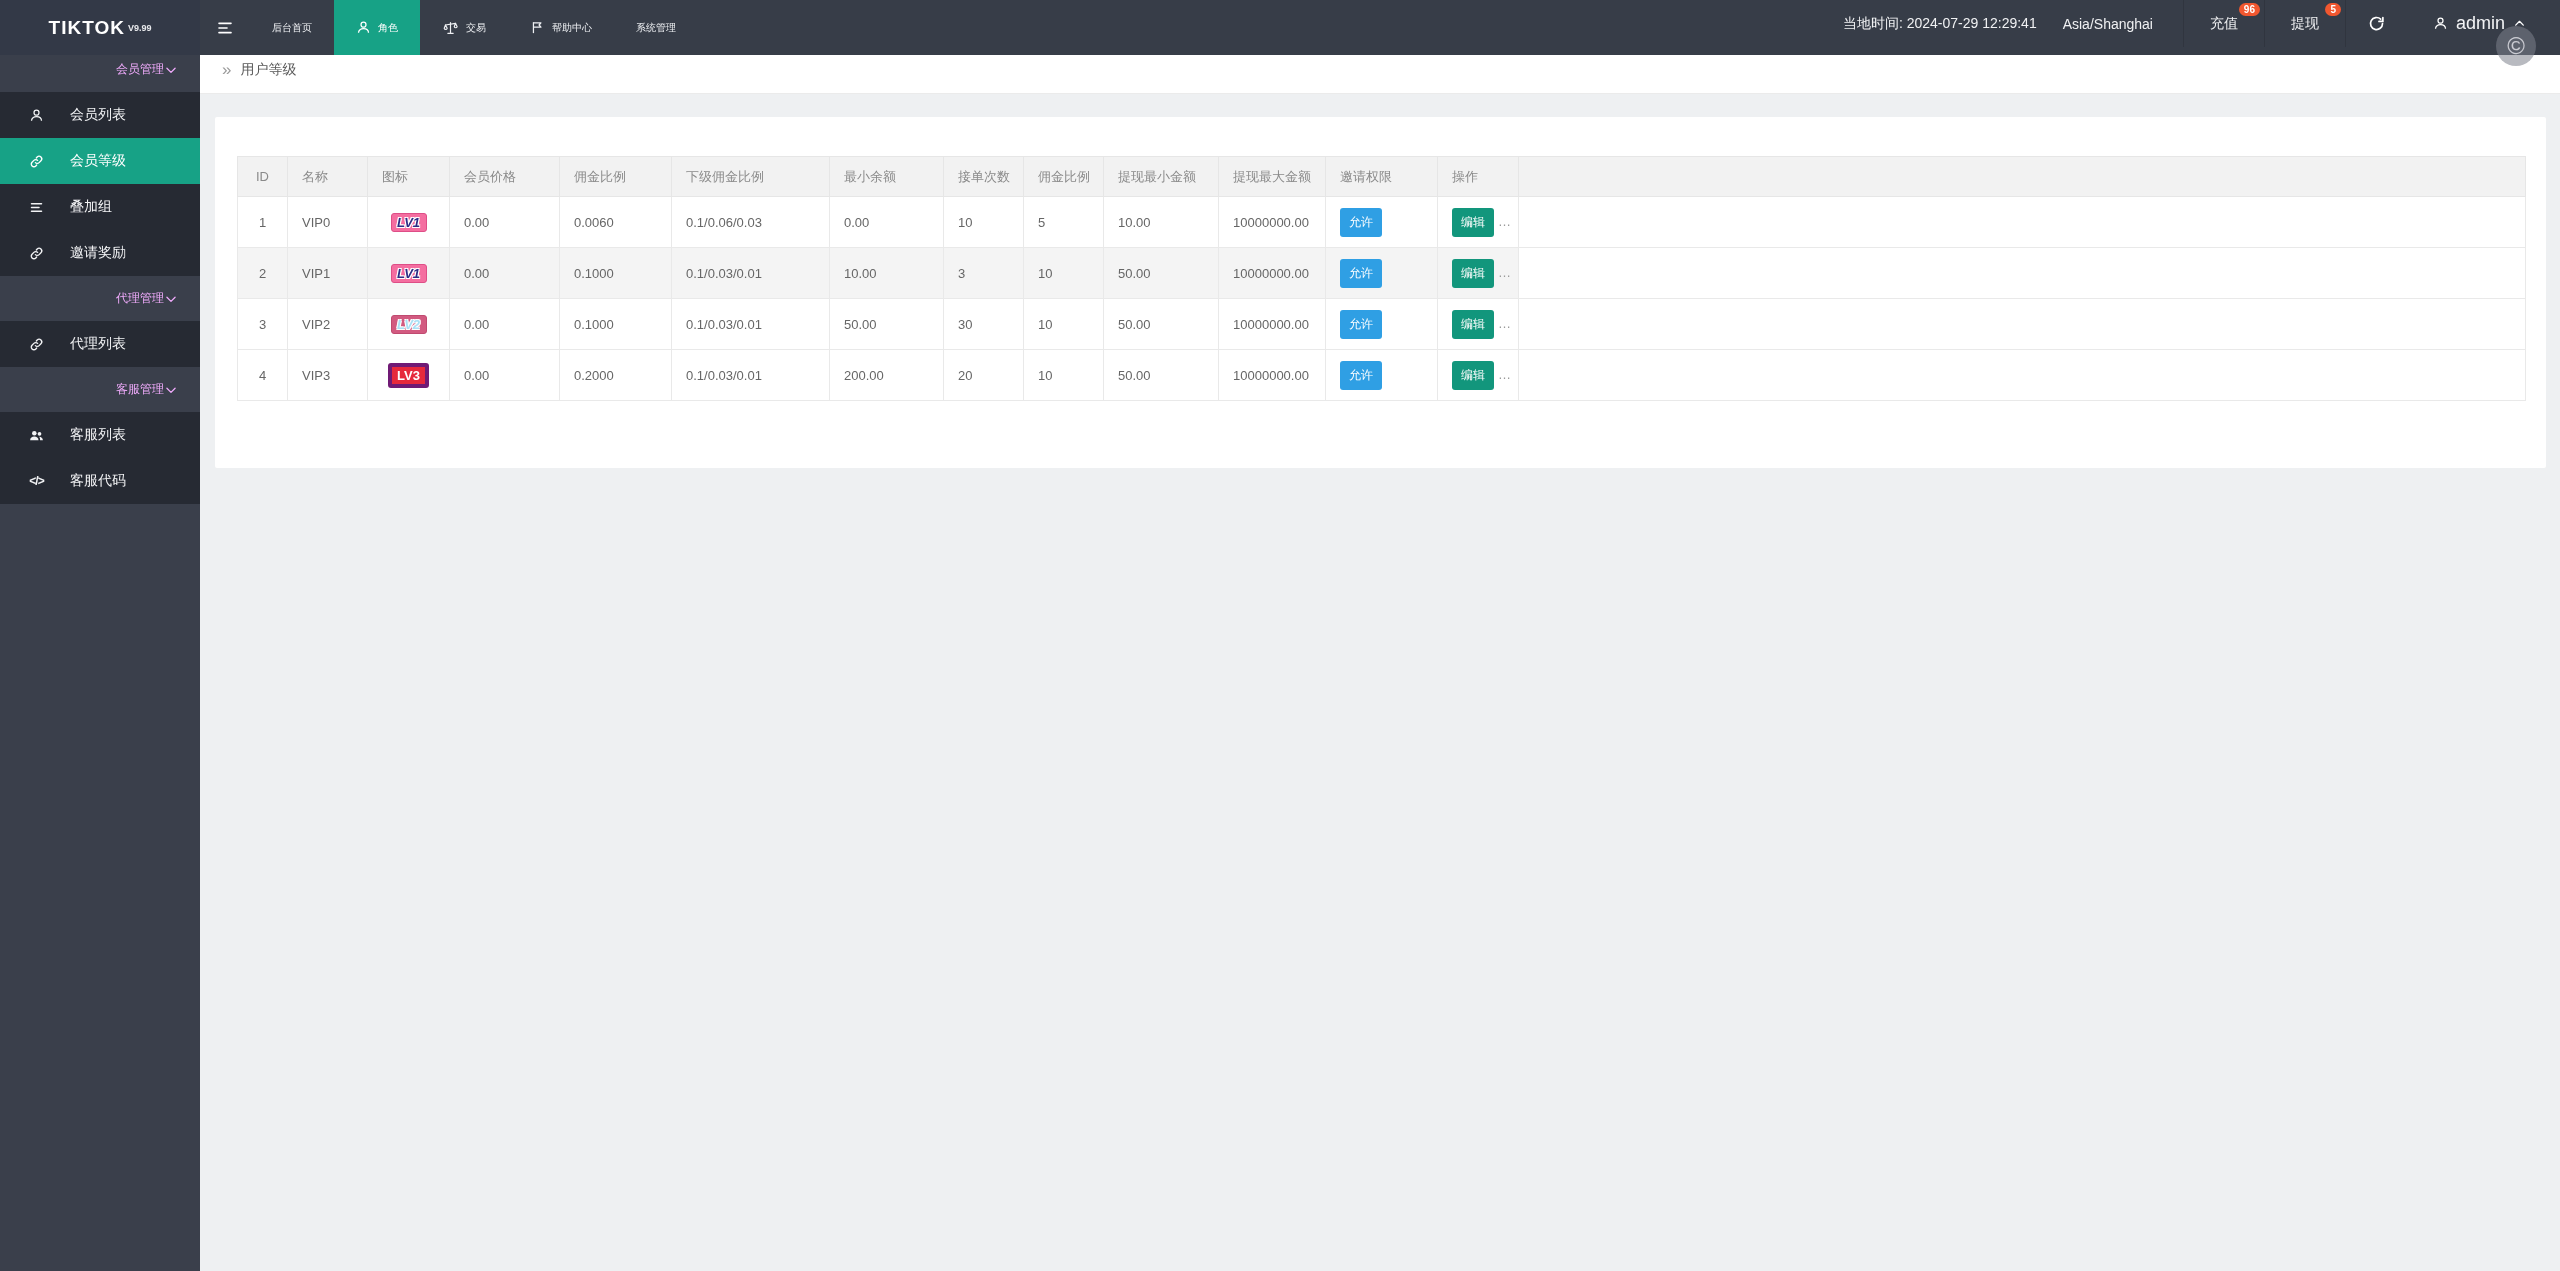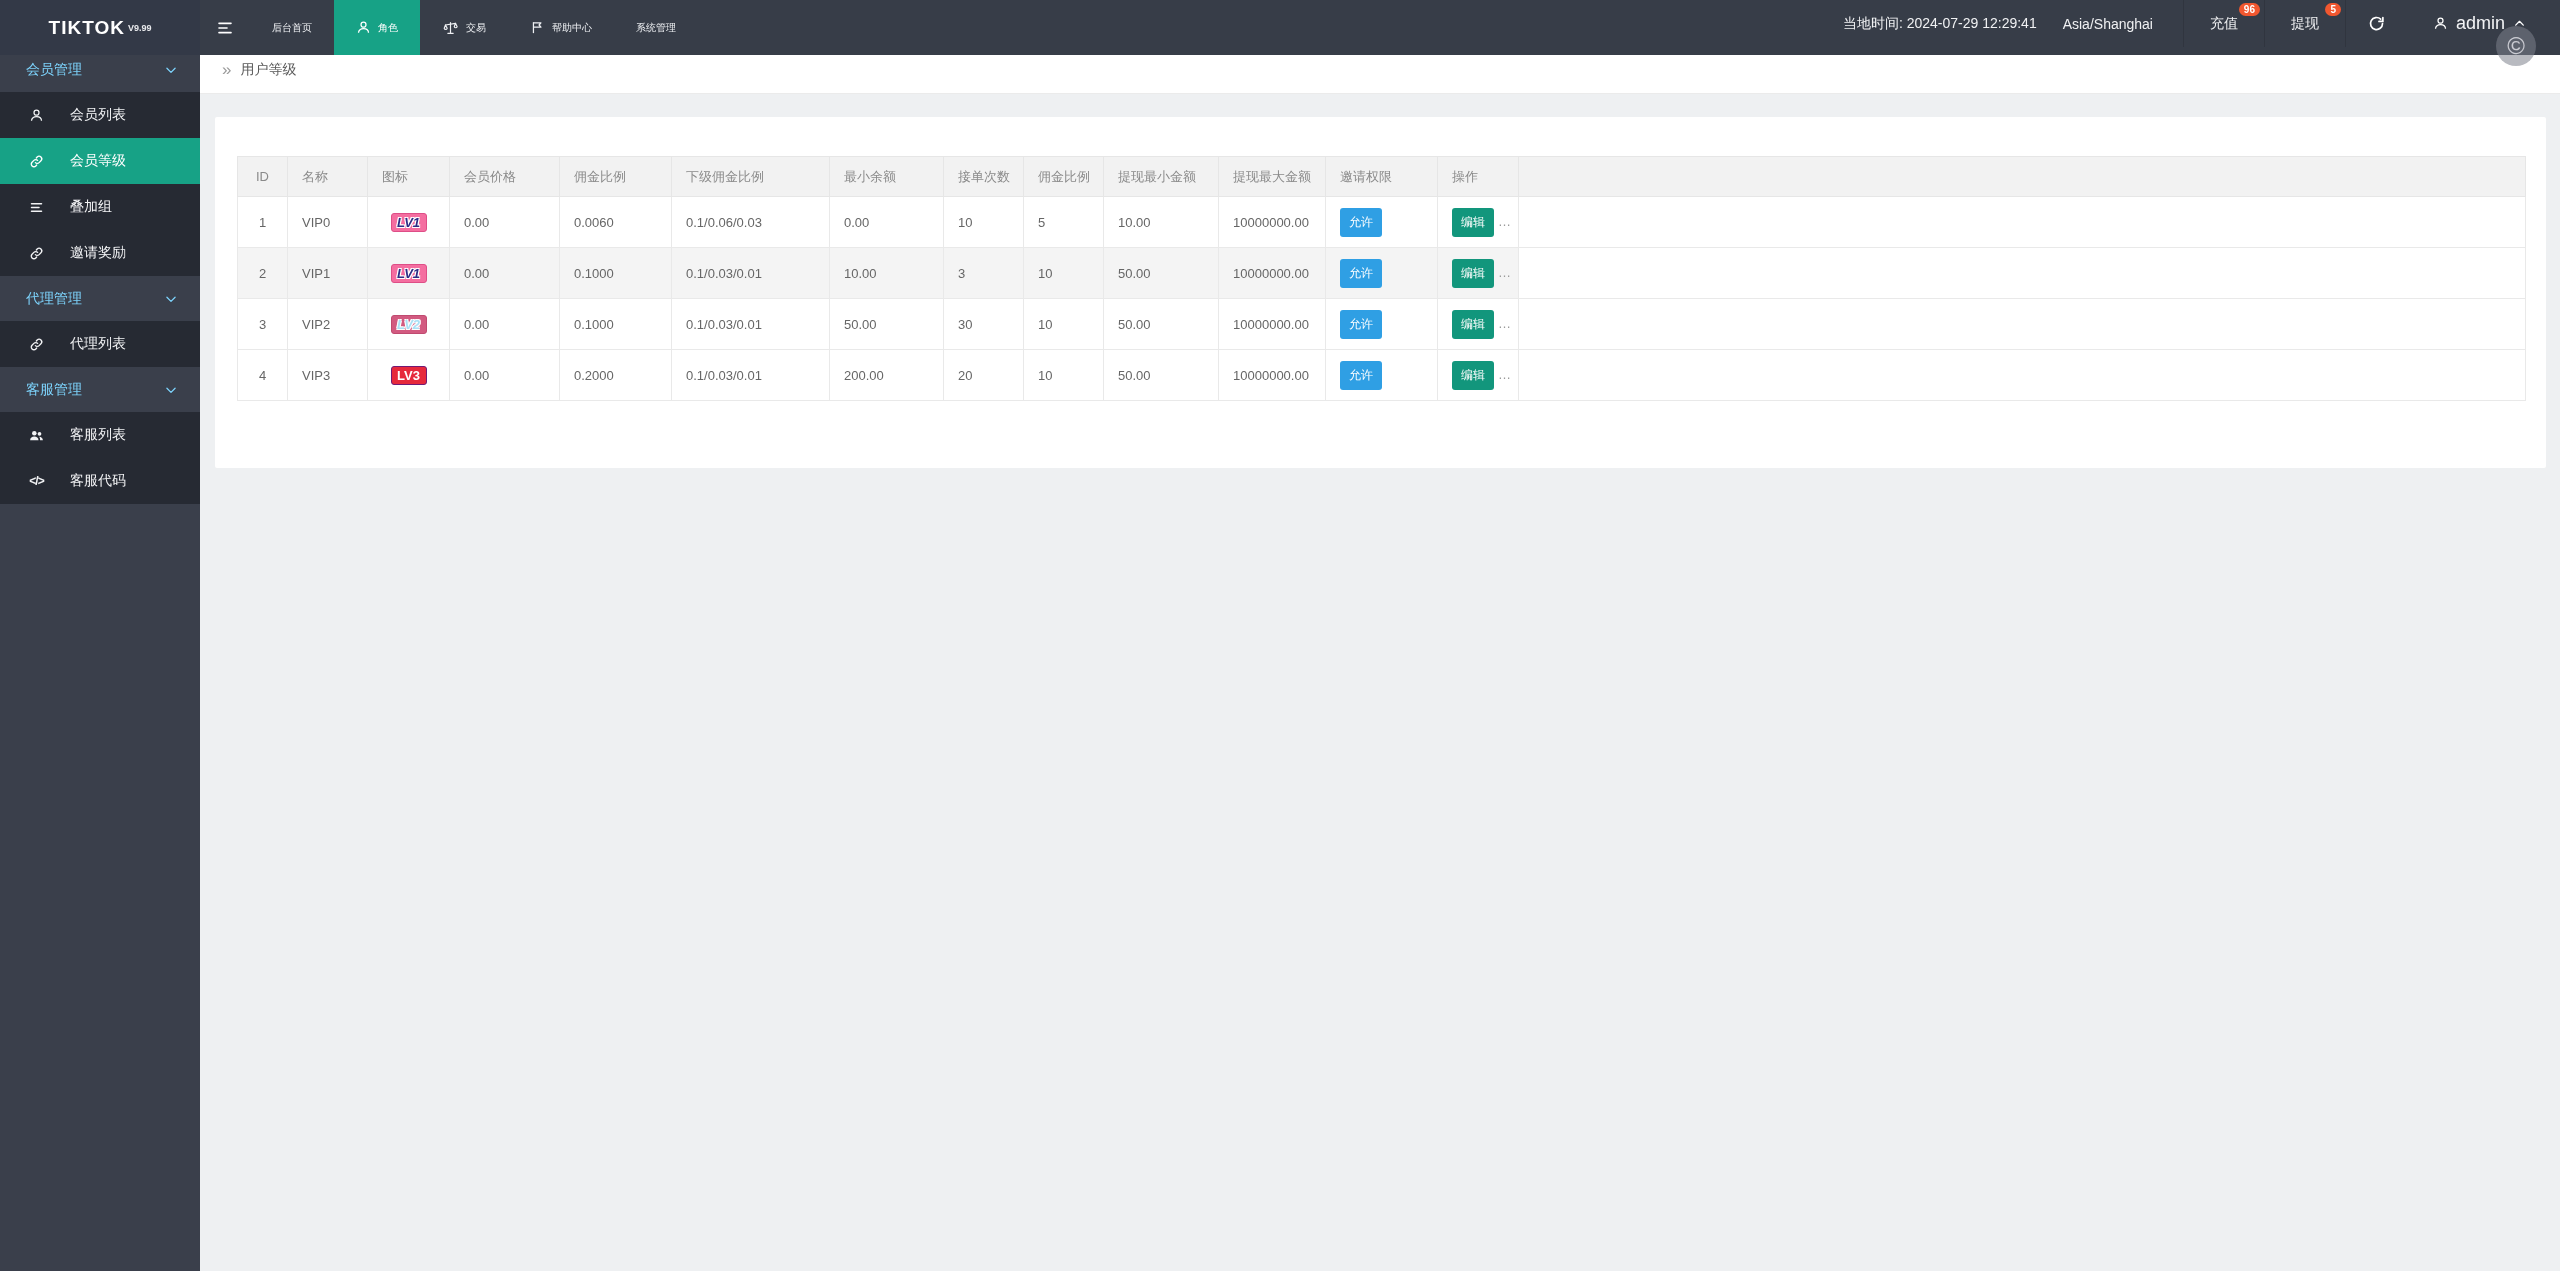--- a/index.html
+++ b/index.html
@@ -27,22 +27,22 @@
     line-height:13px; padding:0 5px; border-radius:9px; font-weight:bold; }
   .tb-refresh { border-left:1px solid rgba(0,0,0,0.12); height:47px; display:flex; align-items:center;
     padding:0 22px; cursor:pointer; }
   .tb-user { display:flex; align-items:center; gap:8px; font-size:18px; padding:0 10px 0 26px; cursor:pointer; }
   .watermark { position:fixed; top:26px; right:24px; width:40px; height:40px; border-radius:50%;
     background:rgba(125,130,140,0.55); color:rgba(240,240,245,0.75); display:flex; align-items:center;
     justify-content:center; font-size:24px; z-index:30; }
 
   
   .sidebar { position:fixed; top:47px; left:0; bottom:0; width:200px; background:#3a3f4b; z-index:10; }
-  .sb-group-header { height:45px; display:flex; align-items:center; justify-content:space-between;
-    padding:0 22px 0 26px; color:#7dd3fc; font-size:14px; cursor:pointer; background:#3a3f4b; }
+  .sb-group-header { height:45px; display:flex; align-items:center; justify-content:flex-end;
+    padding:0 22px 0 26px; color:#f0abfc; font-size:12px; cursor:pointer; background:#3a3f4b; }
   .sb-item { height:46px; display:flex; align-items:center; gap:25px; padding-left:28px;
     background:#262a33; color:#f2f3f5; font-size:14px; cursor:pointer; }
   .sb-item.active { background:#17a286; color:#fff; }
   .sb-item .ico { display:flex; align-items:center; width:17px; justify-content:center; }
   .code-glyph { font-size:12px; font-weight:bold; letter-spacing:-1px; }
 
   
   .main { margin-left:200px; padding-top:47px; }
   .breadcrumb-bar { height:47px; background:#ffffff; display:flex; align-items:center;
     padding-left:22px; border-bottom:1px solid #ebebeb; }
@@ -60,21 +60,21 @@
   .grid th.c-id, .grid td.c-id { text-align:center; padding-left:0; }
   .grid td.c-badge { text-align:center; padding-left:0; }
   .grid th.filler, .grid td.filler { padding:0; }
 
   .lv-badge { display:inline-block; min-width:36px; padding:1px 5px; font-size:13px; font-weight:bold;
     font-style:italic; border-radius:3px; text-align:center; }
   .lv-badge.lv1 { background:#f46ea0; border:1px solid #de4e87; color:#2d2d86;
     text-shadow:-1px -1px 0 #fff,1px -1px 0 #fff,-1px 1px 0 #fff,1px 1px 0 #fff; }
   .lv-badge.lv2 { background:#d25a80; border:1px solid #c04a70; color:#a9e0f6;
     text-shadow:-1px -1px 0 #fdfdfd,1px -1px 0 #fdfdfd,-1px 1px 0 #fdfdfd,1px 1px 0 #fdfdfd; }
-  .lv-badge.lv3 { background:#e6293c; border:1px solid #701a75; color:#fff; font-style:normal; }
+  .lv-badge.lv3 { background:#e6293c; border:4px solid #701a75; color:#fff; font-style:normal; }
 
   .btn { display:inline-block; border:none; border-radius:3px; color:#fff; font-size:12px;
     padding:6px 9px; cursor:pointer; font-family:inherit; }
   .btn-allow { background:#2f9fe4; }
   .btn-edit { background:#12967c; }
   .more-dots { color:#9b9b9b; margin-left:4px; font-size:13px; letter-spacing:1px; }
 
   .pager { margin-top:16px; font-size:13px; color:#666; display:flex; align-items:center; gap:6px; }
   .pager select { font-size:13px; color:#333; height:24px; width:50px; border:1px solid #8b8b8b;
     border-radius:3px; background:#fff; font-family:inherit; }

